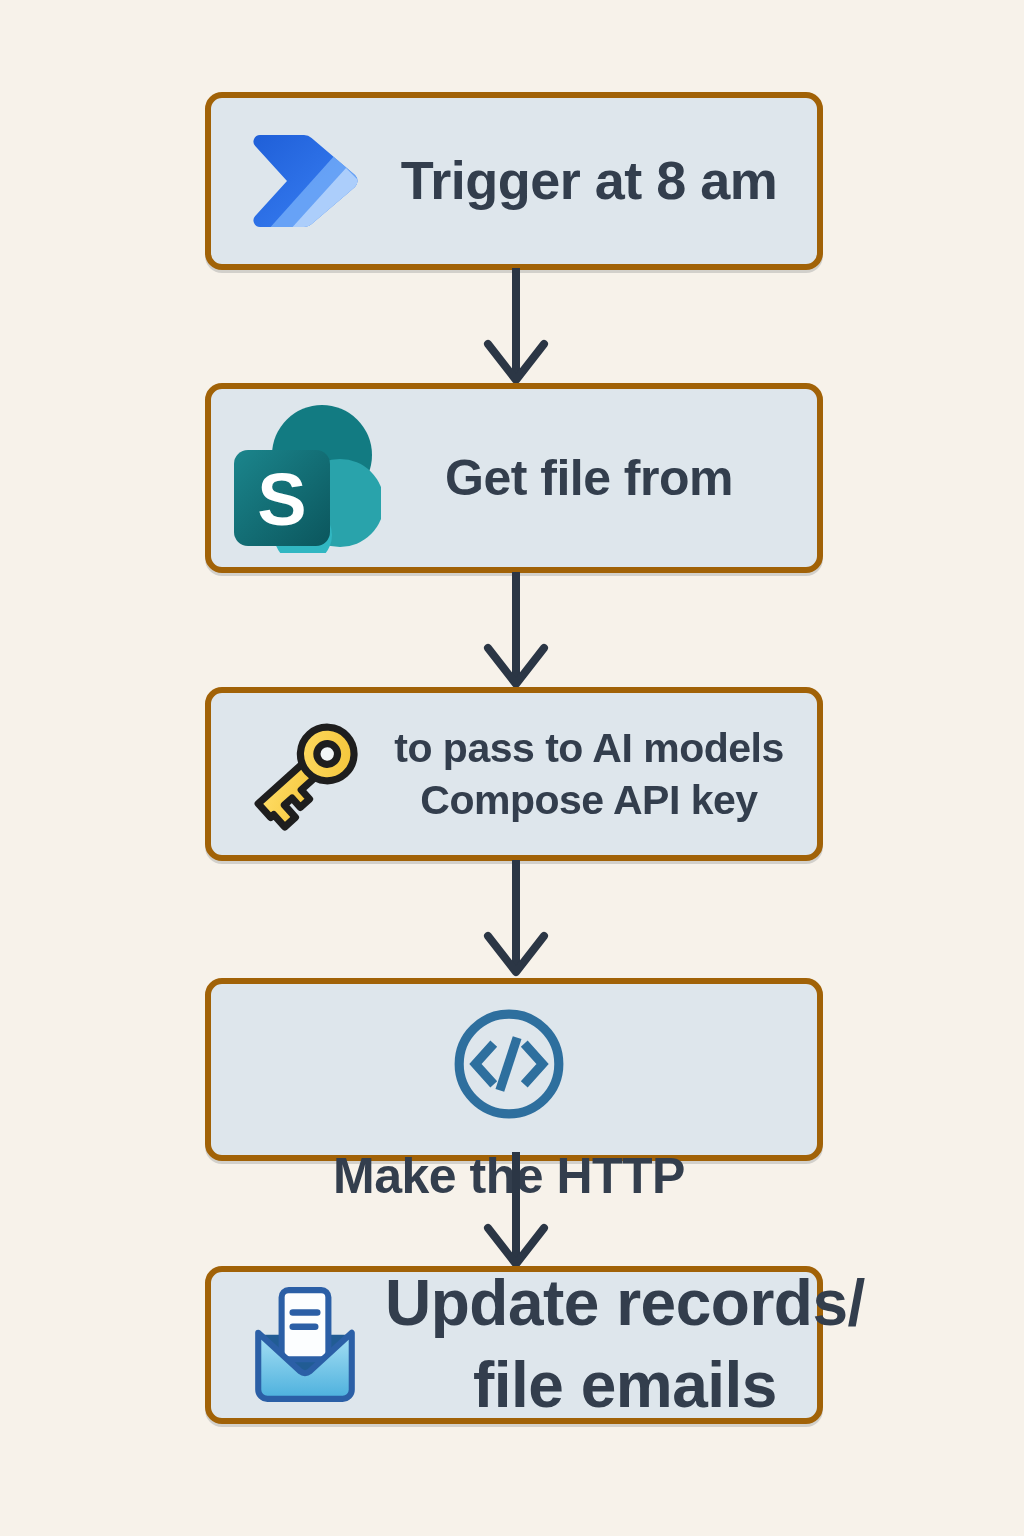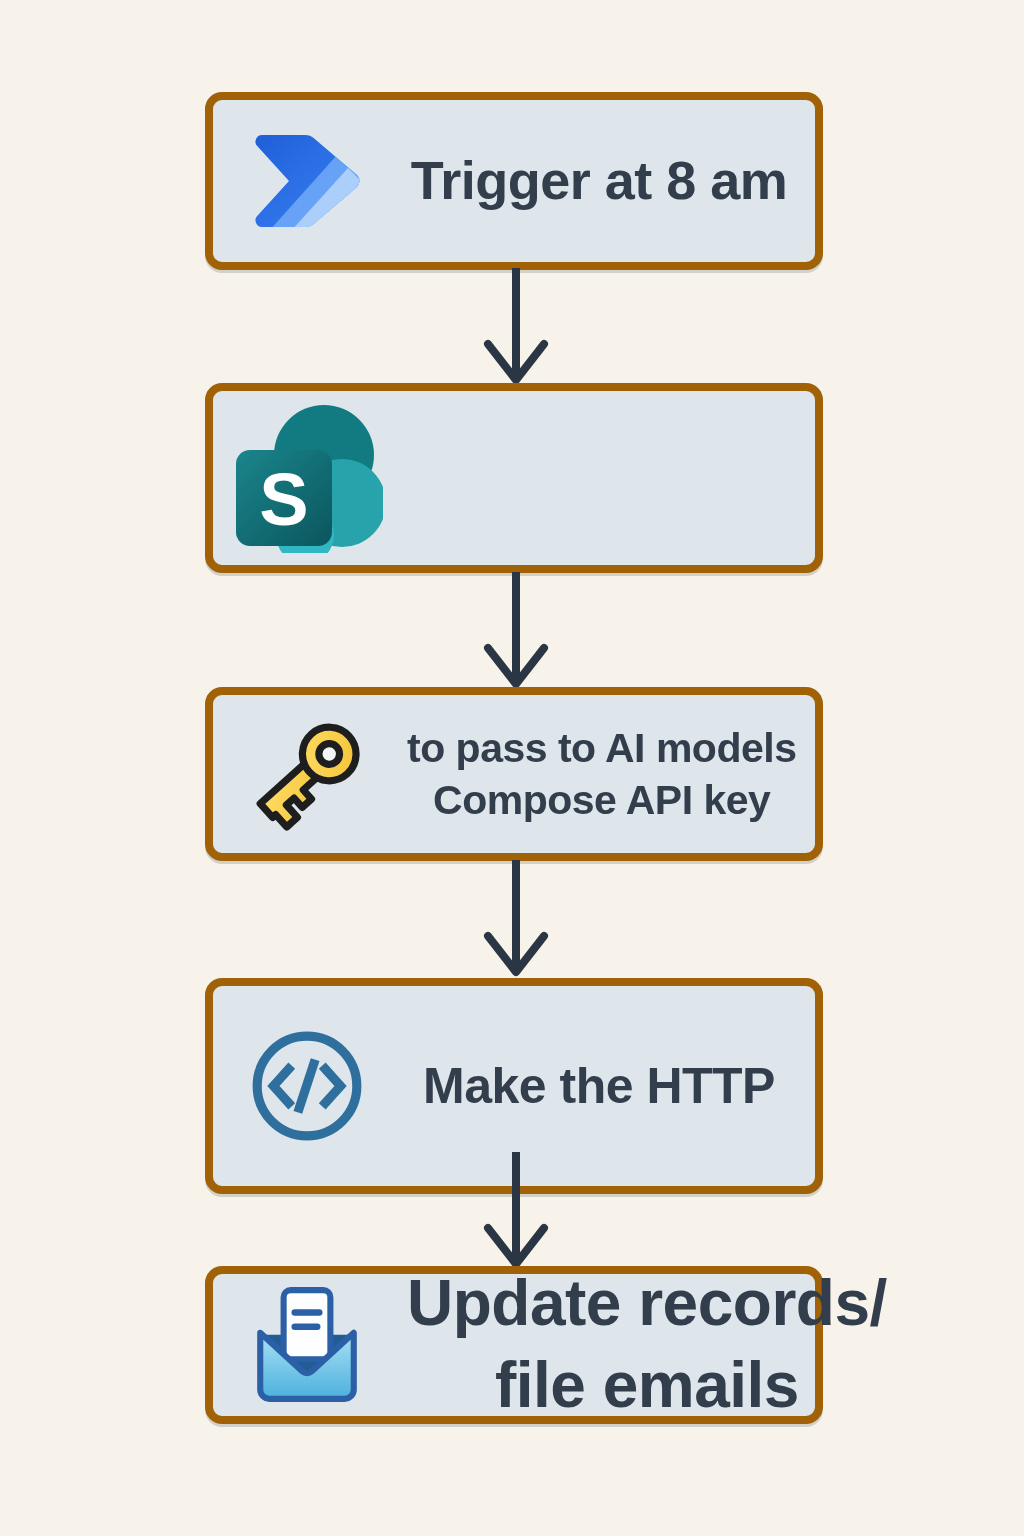--- a/index.html
+++ b/index.html
@@ -8,46 +8,45 @@
     width:1024px;height:1536px;
     background:#f7f2ea;
     overflow:hidden;
     font-family:"Liberation Sans", sans-serif;
   }
   .step{
     position:absolute;
     left:205px;width:618px;
     box-sizing:border-box;
     background:#dee6ec;
-    border:8px solid #a16207;
+    border:6px solid #a16207;
     border-radius:17px;
     display:flex;align-items:center;
     padding:0 24px 0 14px;
     box-shadow:0 3px 0 rgba(43,54,69,.18);
-    gap:20px;
   }
   .icon-wrap{
     width:160px;flex:0 0 160px;
     display:flex;align-items:center;justify-content:center;
   }
   .label{
     flex:1;
     text-align:center;
     color:#333e4d;
     font-weight:700;
     letter-spacing:-0.5px;
     line-height:1.28;
   }
   .label span{display:block;white-space:nowrap;}
   .label span:empty{display:none;}
 
   .s1{top:92px;height:178px;}
   .s2{top:383px;height:190px;}
   .s3{top:687px;height:174px;}
-  .s4{top:978px;height:216px;}
+  .s4{top:978px;height:183px;flex-direction:column;}
   .s5{top:1266px;height:158px;}
 
   .s1 .label{font-size:54px;}
   .s2 .label{font-size:50px;}
   .s3 .label{font-size:41px;}
   .s4 .label{font-size:50px;}
   .s5 .label{font-size:64px;}
 
   .arrow{
     position:absolute;
@@ -103,20 +102,21 @@
           </linearGradient>
         </defs>
         <circle cx="92" cy="52" r="50" fill="#127b82"></circle>
         <circle cx="110" cy="100" r="44" fill="#29a3ab"></circle>
         <circle cx="73" cy="132" r="29" fill="#31b7c2"></circle>
         <rect x="4" y="47" width="96" height="96" rx="14" fill="url(#spg)"></rect>
         <text x="52" y="122" font-size="74" font-weight="bold" fill="#ffffff" text-anchor="middle" font-family="Liberation Sans, sans-serif">S</text>
       </svg>
     </span>
     <div class="label">
+      <span>Get file from</span>
     </div>
   </section>
 
   <svg class="arrow a2" viewBox="0 0 80 118">
     <line x1="40" y1="0" x2="40" y2="110" stroke="#2b3645" stroke-width="8"></line>
     <polyline points="12,76 40,112 68,76" fill="none" stroke="#2b3645" stroke-width="8" stroke-linecap="round" stroke-linejoin="round"></polyline>
   </svg>
 
   <section class="step s3">
     <span class="icon-wrap">

